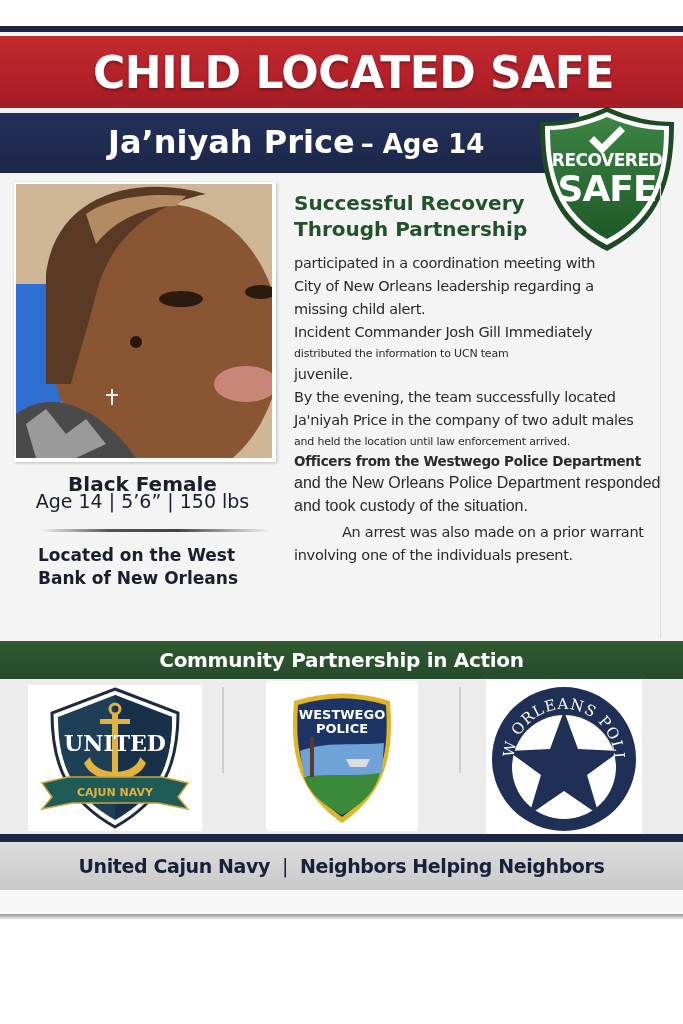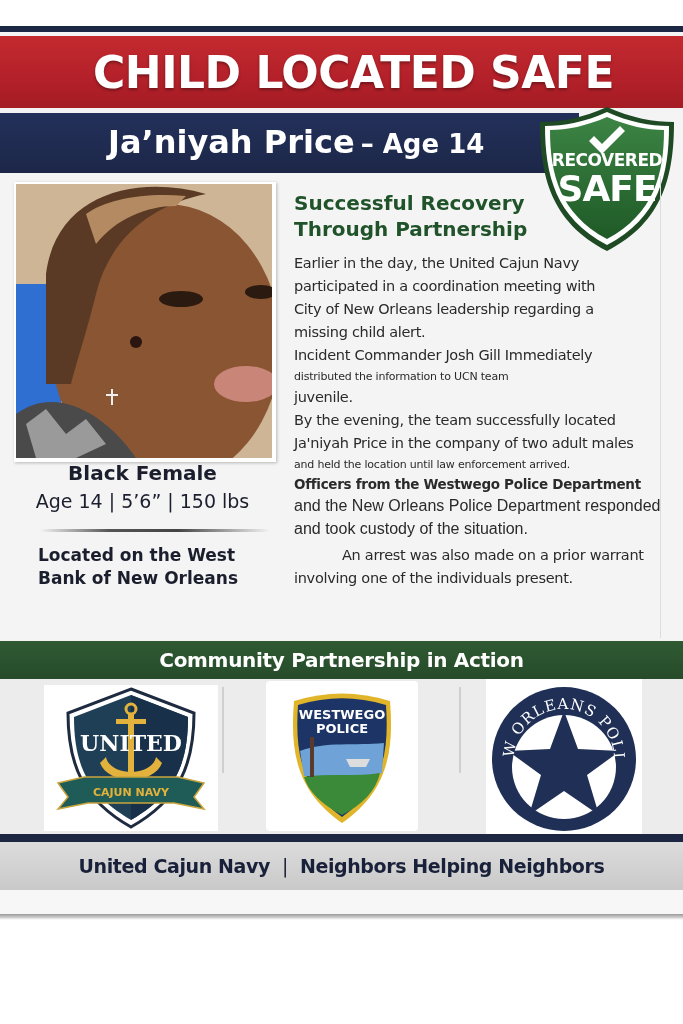--- a/index.html
+++ b/index.html
@@ -29,21 +29,21 @@
   .badge-text { position: absolute; left: 0; top: 0; width: 142px; height: 150px; text-align: center; color: #fff; }
   .badge-text .rec { position: absolute; left: 0; top: 46px; width: 142px; font-weight: bold; font-size: 17px; letter-spacing: -0.5px; }
   .badge-text .safe { position: absolute; left: 0; top: 64px; width: 142px; font-weight: bold; font-size: 36px; letter-spacing: -1px; }
 
   .photo-card { position: absolute; left: 14px; top: 182px; width: 262px; height: 280px;
     background: #ffffff; box-shadow: 1px 1px 3px rgba(0,0,0,0.25); }
   .photo { position: absolute; left: 2px; top: 2px; width: 256px; height: 274px; overflow: hidden;
     background: linear-gradient(135deg, #d9c6a8 0%, #c7a47e 40%, #a06a44 100%); }
 
   .left-col { position: absolute; left: 0; top: 460px; width: 285px; }
-  .desc1 { position: absolute; left: 0; top: 1px; width: 285px; text-align: center; color: #1b1f2d; font-weight: bold; font-size: 20px; }
+  .desc1 { position: absolute; left: 0; top: 12px; width: 285px; text-align: center; color: #1b1f2d; font-weight: bold; font-size: 20px; }
   .desc2 { position: absolute; left: 0; top: 30px; width: 285px; text-align: center; color: #1b1f2d; font-size: 19px; }
   .rule { position: absolute; left: 40px; top: 69px; width: 230px; height: 3px;
     background: linear-gradient(90deg, rgba(60,60,60,0) 0%, #555 30%, #444 60%, rgba(60,60,60,0) 100%); border-radius: 2px; }
   .loc { position: absolute; left: 38px; top: 84px; width: 240px; color: #1b1f2d; font-weight: bold; font-size: 17px; line-height: 23px; }
 
   .right-col { position: absolute; left: 294px; top: 190px; width: 370px; }
   .heading { color: #21532b; font-weight: bold; font-size: 20px; line-height: 26px; }
   .body { margin-top: 10px; color: #2a2a2a; font-family: "DejaVu Sans", sans-serif; }
   .body p { white-space: nowrap; }
   .l1 { font-size: 14.5px; line-height: 23px; letter-spacing: -0.3px; }
@@ -55,21 +55,21 @@
 
   .right-edge { position: absolute; left: 660px; top: 176px; width: 1px; height: 462px; background: #dcdcdc; }
 
   .green-banner { position: absolute; left: 0; top: 641px; width: 683px; height: 38px;
     background: linear-gradient(180deg, #2f5a32 0%, #264b2a 100%);
     display: flex; align-items: center; justify-content: center; }
   .green-banner h2 { color: #ffffff; font-weight: bold; font-size: 20px; letter-spacing: -0.3px; }
 
   .logos { position: absolute; left: 0; top: 679px; width: 683px; height: 155px; background: #ececec; }
   .logo-card { position: absolute; background: #ffffff; }
-  .logo-ucn { left: 28px; top: 6px; width: 174px; height: 146px; margin-left: 16px; }
+  .logo-ucn { left: 28px; top: 6px; width: 174px; height: 146px; }
   .logo-wpd { left: 266px; top: 2px; width: 152px; height: 150px; border-radius: 4px; }
   .logo-nopd { left: 486px; top: 0px; width: 156px; height: 155px; }
   .vsep { position: absolute; top: 8px; width: 2px; height: 86px; background: #cfcfcf; }
 
   .navy-bar { position: absolute; left: 0; top: 834px; width: 683px; height: 8px; background: #1d2643; }
   .footer { position: absolute; left: 0; top: 842px; width: 683px; height: 48px;
     background: linear-gradient(180deg, #dcdcdc 0%, #c9c9c9 100%);
     display: flex; align-items: center; justify-content: center; color: #19213a; font-weight: bold; font-size: 19px; letter-spacing: -0.4px; }
   .footer .sep { font-weight: normal; margin: 0 12px; color: #19213a; }
   .footer-under { position: absolute; left: 0; top: 890px; width: 683px; height: 26px; background: #f7f7f7; }
@@ -140,21 +140,20 @@
       <div>Bank of New Orleans</div>
     </div>
   </div>
 
   <div class="right-col">
     <div class="heading">
       <div>Successful Recovery</div>
       <div>Through Partnership</div>
     </div>
     <div class="body">
-      <p class="l1">Earlier in the day, the United Cajun Navy</p>
       <p class="l1">participated in a coordination meeting with</p>
       <p class="l1">City of New Orleans leadership regarding a</p>
       <p class="l1">missing child alert.</p>
       <p class="l1">Incident Commander Josh Gill Immediately</p>
       <p class="small">distributed the information to UCN team</p>
       <p class="l1">juvenile.</p>
       <p class="l1">By the evening, the team successfully located</p>
       <p class="l1">Ja'niyah Price in the company of two adult males</p>
       <p class="small">and held the location until law enforcement arrived.</p>
       <p class="bold">Officers from the Westwego Police Department</p>

